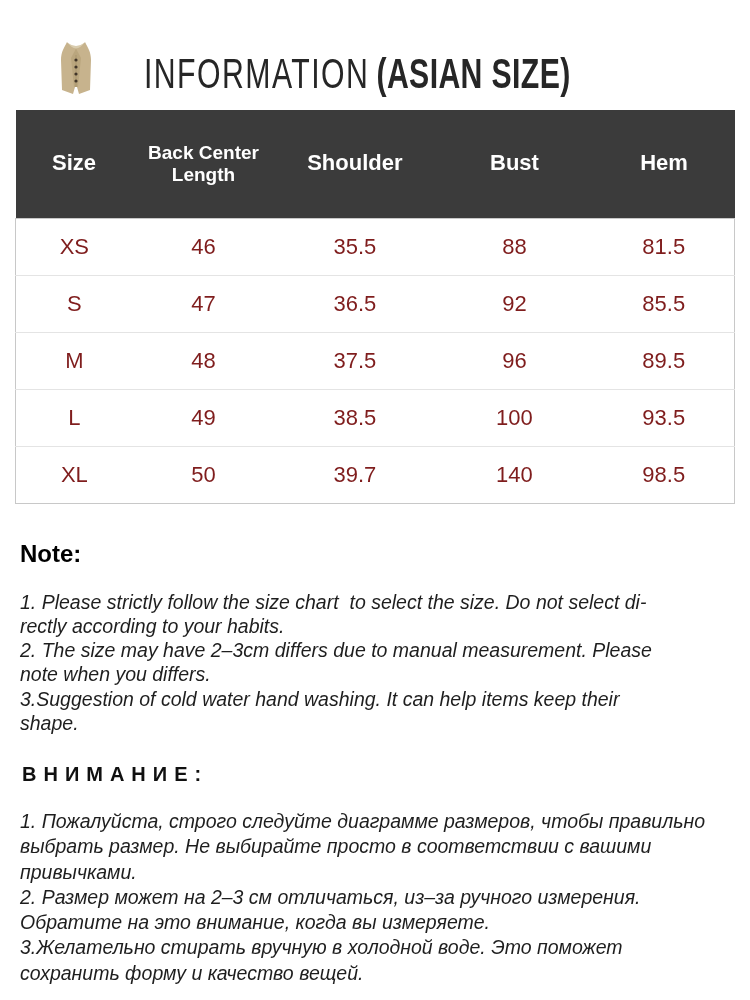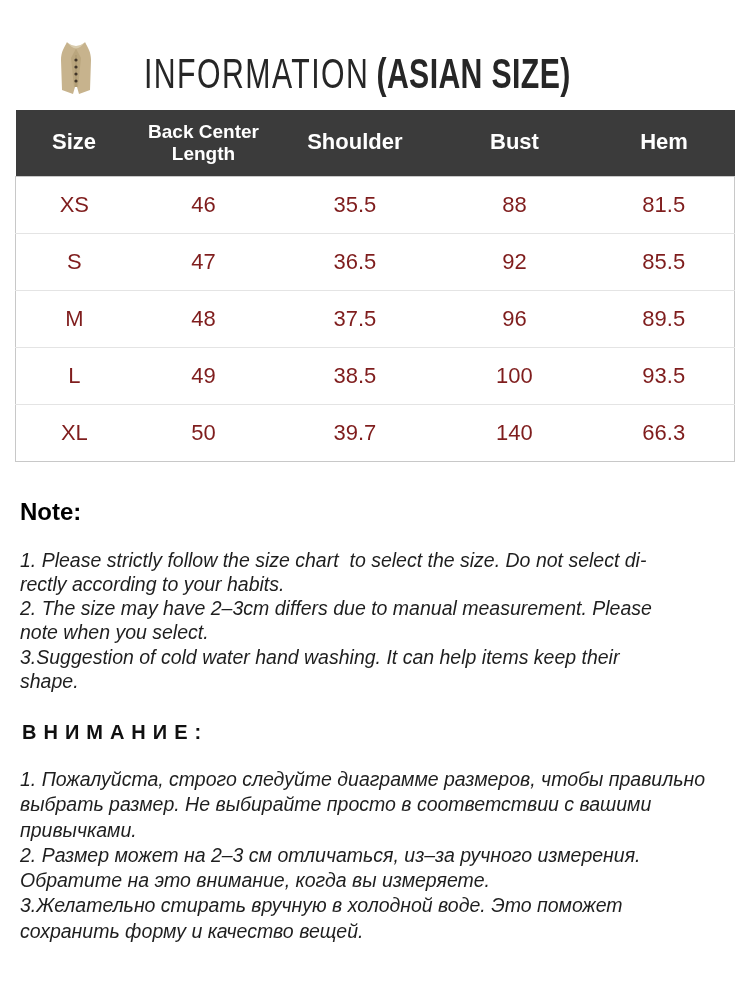--- a/index.html
+++ b/index.html
@@ -21,21 +21,21 @@
   }
   .t-light { font-weight:400; letter-spacing:2px; }
   .t-bold  { font-weight:700; letter-spacing:0.5px; margin-left:10px; }
 
   
   table.size-table {
     width:720px; margin:12px 0 0 15px;
     border-collapse:collapse; table-layout:fixed;
   }
   thead th {
-    background:#3b3b3b; color:#ffffff; height:66px;
+    background:#3b3b3b; color:#ffffff; height:108px;
     font-weight:700; font-size:22px; line-height:1.12;
     vertical-align:middle; text-align:center; padding:0 2px;
   }
   thead th.col-bcl { font-size:19px; }
   tbody { border:1px solid #c8c8c8; }
   tbody td {
     height:57px; text-align:center; vertical-align:middle;
     font-size:22px; color:#7f1d1d; background:#fff;
   }
   tbody tr:not(:first-child) td { border-top:1px solid #e4e4e4; }
@@ -117,31 +117,31 @@
           <td>49</td>
           <td>38.5</td>
           <td>100</td>
           <td>93.5</td>
         </tr>
         <tr>
           <td>XL</td>
           <td>50</td>
           <td>39.7</td>
           <td>140</td>
-          <td>66.3</td>
+          <td>98.5</td>
         </tr>
       </tbody>
   </table>
 
   <div class="note-heading">Note:</div>
   <div class="note-block">
       <div class="note-line">1. Please strictly follow the size chart  to select the size. Do not select di-</div>
       <div class="note-line">rectly according to your habits.</div>
       <div class="note-line">2. The size may have 2–3cm differs due to manual measurement. Please</div>
-      <div class="note-line">note when you select.</div>
+      <div class="note-line">note when you differs.</div>
       <div class="note-line">3.Suggestion of cold water hand washing. It can help items keep their</div>
       <div class="note-line">shape.</div>
     </div>
 
   <div class="ru-heading">ВНИМАНИЕ:</div>
   <div class="ru-block">
       <div class="note-line">1. Пожалуйста, строго следуйте диаграмме размеров, чтобы правильно</div>
       <div class="note-line">выбрать размер. Не выбирайте просто в соответствии с вашими</div>
       <div class="note-line">привычками.</div>
       <div class="note-line">2. Размер может на 2–3 см отличаться, из–за ручного измерения.</div>

